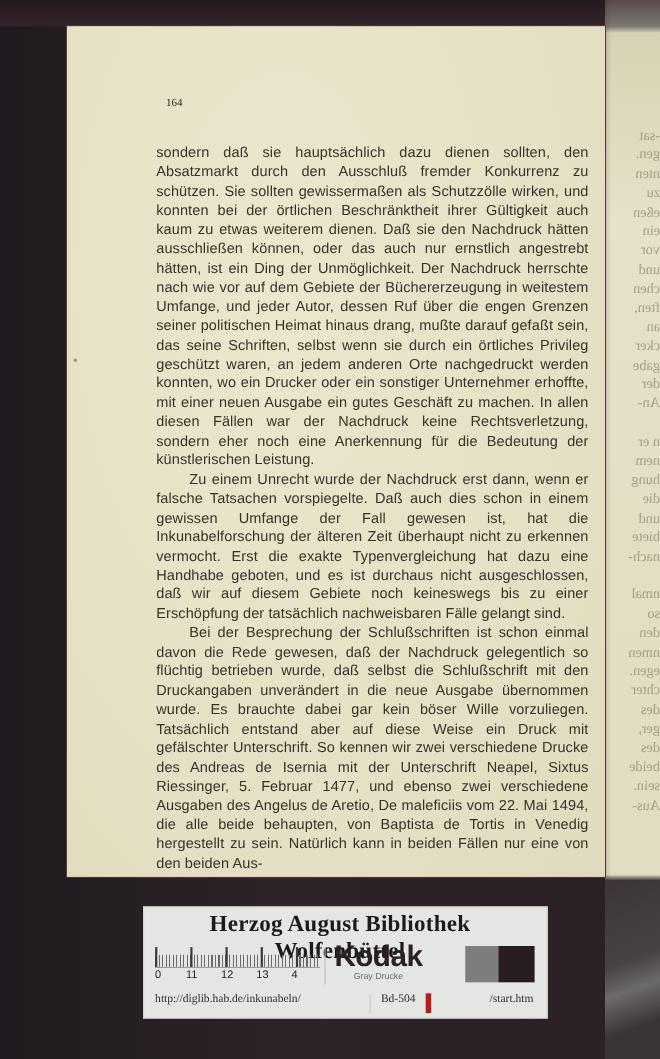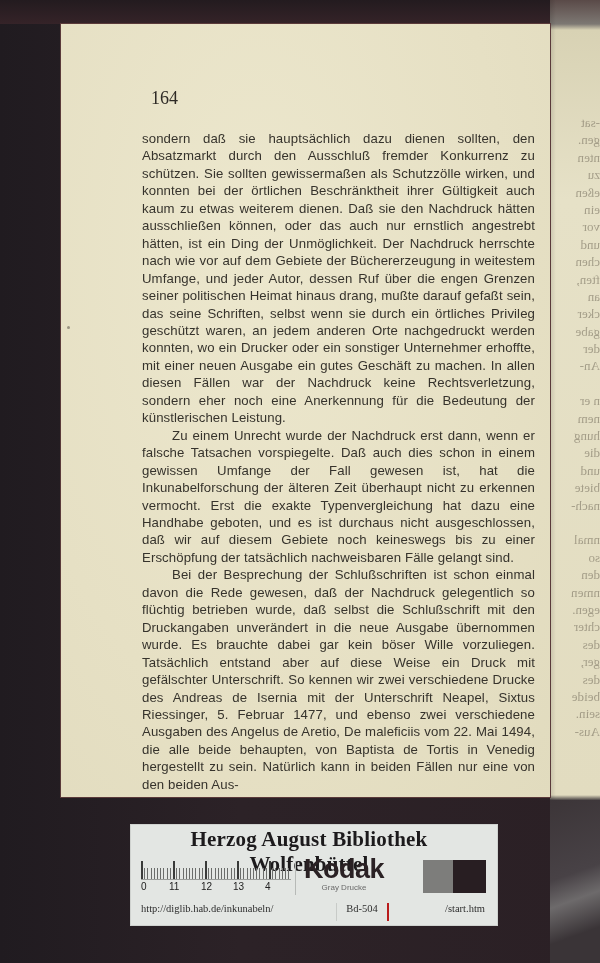--- a/index.html
+++ b/index.html
@@ -36,21 +36,21 @@
       background: linear-gradient(160deg, #3c3538 0%, #484246 45%, #6d6a6b 60%, #3a3437 80%);
     }
     .page {
       position: absolute; left: 61px; top: 24px; width: 489px; height: 773px;
       background: #e8e2c6;
       background-image: radial-gradient(ellipse at 40% 30%, #ece7cd 0%, #e6e0c4 60%, #e1dbbe 100%);
       box-shadow: 0 0 0 1px #5a3a3a;
     }
     .page-number {
       position: absolute; left: 90px; top: 64px;
-      font-size: 18px; color: #2e2a25;
+      font-size: 10px; color: #2e2a25;
     }
     .text-block {
       position: absolute; left: 81px; top: 90px; width: 393px;
       color: #36332c; font-size: 13.2px; line-height: 17.45px;
       text-align: justify; font-family: "Liberation Sans", sans-serif;
       letter-spacing: 0.1px;
       margin-top: 16px;
     }
     .text-block p { margin: 0; }
     .text-block p.indent { text-indent: 30px; }
@@ -102,21 +102,21 @@
     }
     .gray-patch-dark {
       position: absolute; left: 322px; top: 35px; width: 33px; height: 33px; background: #281e22;
     }
     .card-url {
       position: absolute; left: 10px; top: 78px; font-size: 10.5px; color: #2e2e2e;
       font-family: "Liberation Serif", serif;
     }
     .card-code {
       position: absolute; left: 205px; top: 78px; width: 50px; text-align: center; font-size: 10.5px; color: #2e2e2e;
-      border-left: 1px solid #c8cbc8; border-right: 2px solid #b91c1c; height: 18px;
+      border-left: 1px solid #c8cbc8; border-right: 5px solid #b91c1c; height: 18px;
     }
     .card-start {
       position: absolute; right: 12px; top: 78px; font-size: 10.5px; color: #2e2e2e;
     }
   </style>
 </head>
 <body>
 
 <div class="backdrop"></div>
 <div class="backdrop-top"></div>

